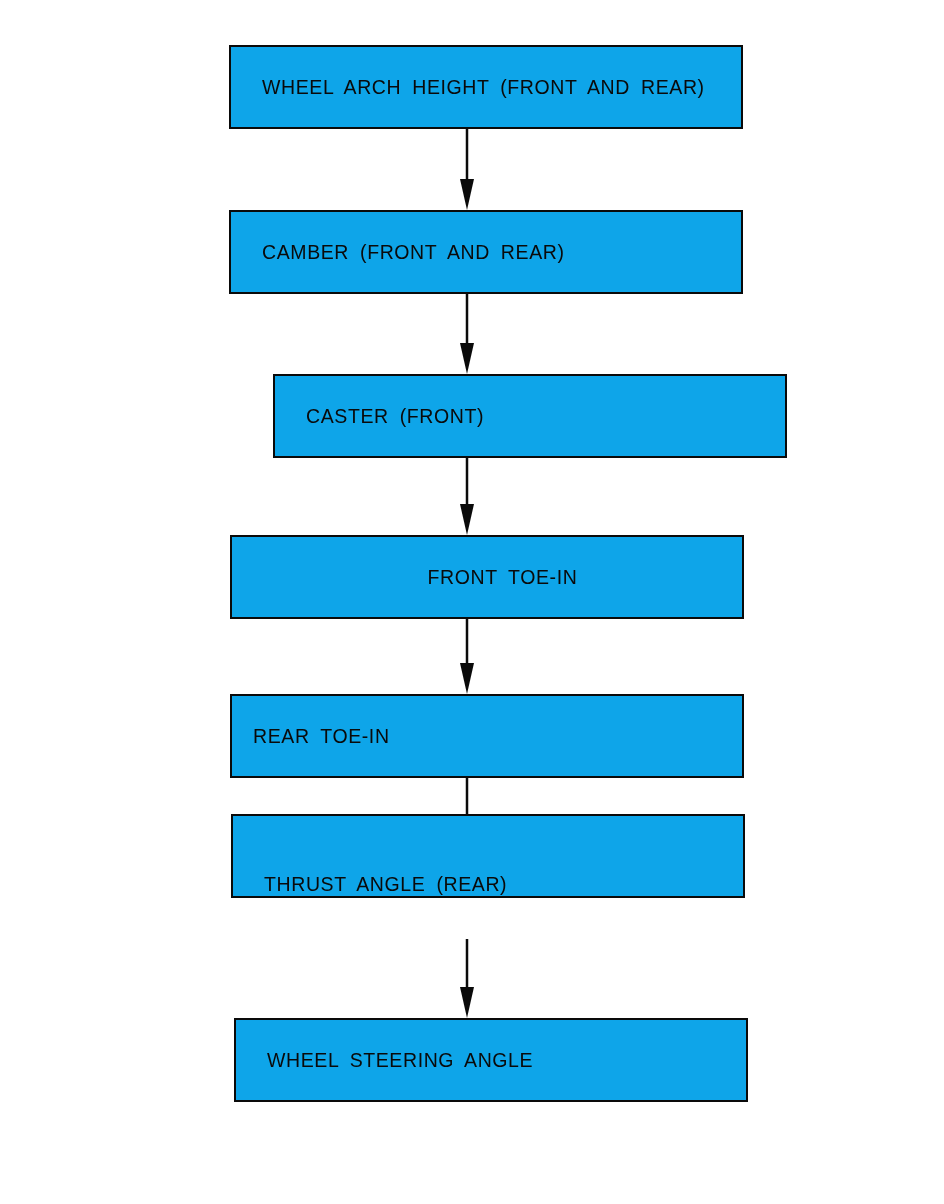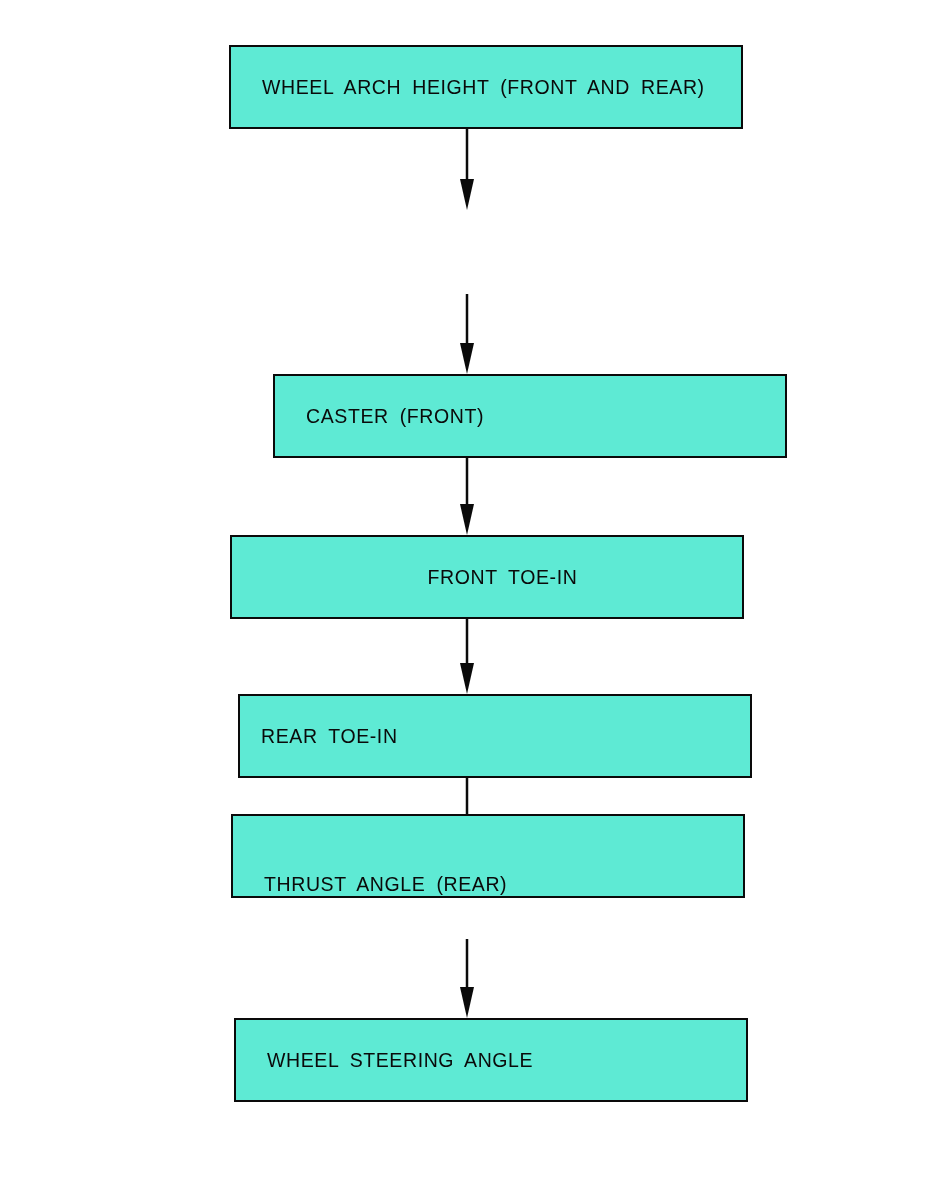--- a/index.html
+++ b/index.html
@@ -15,41 +15,41 @@
     background: #ffffff;
     font-family: "Liberation Sans", sans-serif;
     overflow: hidden;
   }
 
   .flow-box {
     position: absolute;
     width: 514px;
     height: 84px;
     border: 2.5px solid #0a0a0a;
-    background: #5eead4;
+    background: #0ea5e9;
     display: flex;
     align-items: center;
     padding-left: 31px;
   }
 
   .flow-box .label {
     font-size: 19.5px;
     font-weight: 500;
     color: #0a0a0a;
     letter-spacing: 0.6px;
     word-spacing: 5px;
     white-space: nowrap;
   }
 
   
   #box-0 { left: 229px; top: 45px;  }
   #box-1 { left: 229px; top: 210px; }
   #box-2 { left: 229px; top: 374px; margin-left: 44px; }
   #box-3 { left: 230px; top: 535px; justify-content: center; }
-  #box-4 { left: 238px; top: 694px; padding-left: 21px; }
+  #box-4 { left: 230px; top: 694px; padding-left: 21px; }
   #box-5 { left: 231px; top: 814px; align-items: flex-end; }
   #box-6 { left: 234px; top: 1018px; }
 
   .arrow {
     position: absolute;
     width: 22px;
     left: 456px;
   }
   #arrow-0 { top: 129px;  height: 81px; }
   #arrow-1 { top: 294px;  height: 80px; }
@@ -69,20 +69,23 @@
     <span class="label">WHEEL ARCH HEIGHT (FRONT AND REAR)</span>
   </div>
 
   <div class="arrow" id="arrow-0">
     <svg viewBox="0 0 22 81" preserveAspectRatio="none">
       <line x1="11" y1="0" x2="11" y2="52" stroke="#0a0a0a" stroke-width="2.5"></line>
       <polygon points="4,50 18,50 11,81" fill="#0a0a0a"></polygon>
     </svg>
   </div>
 
+  <div class="flow-box" id="box-1">
+    <span class="label">CAMBER (FRONT AND REAR)</span>
+  </div>
 
   <div class="arrow" id="arrow-1">
     <svg viewBox="0 0 22 80" preserveAspectRatio="none">
       <line x1="11" y1="0" x2="11" y2="51" stroke="#0a0a0a" stroke-width="2.5"></line>
       <polygon points="4,49 18,49 11,80" fill="#0a0a0a"></polygon>
     </svg>
   </div>
 
   <div class="flow-box" id="box-2">
     <span class="label">CASTER (FRONT)</span>

